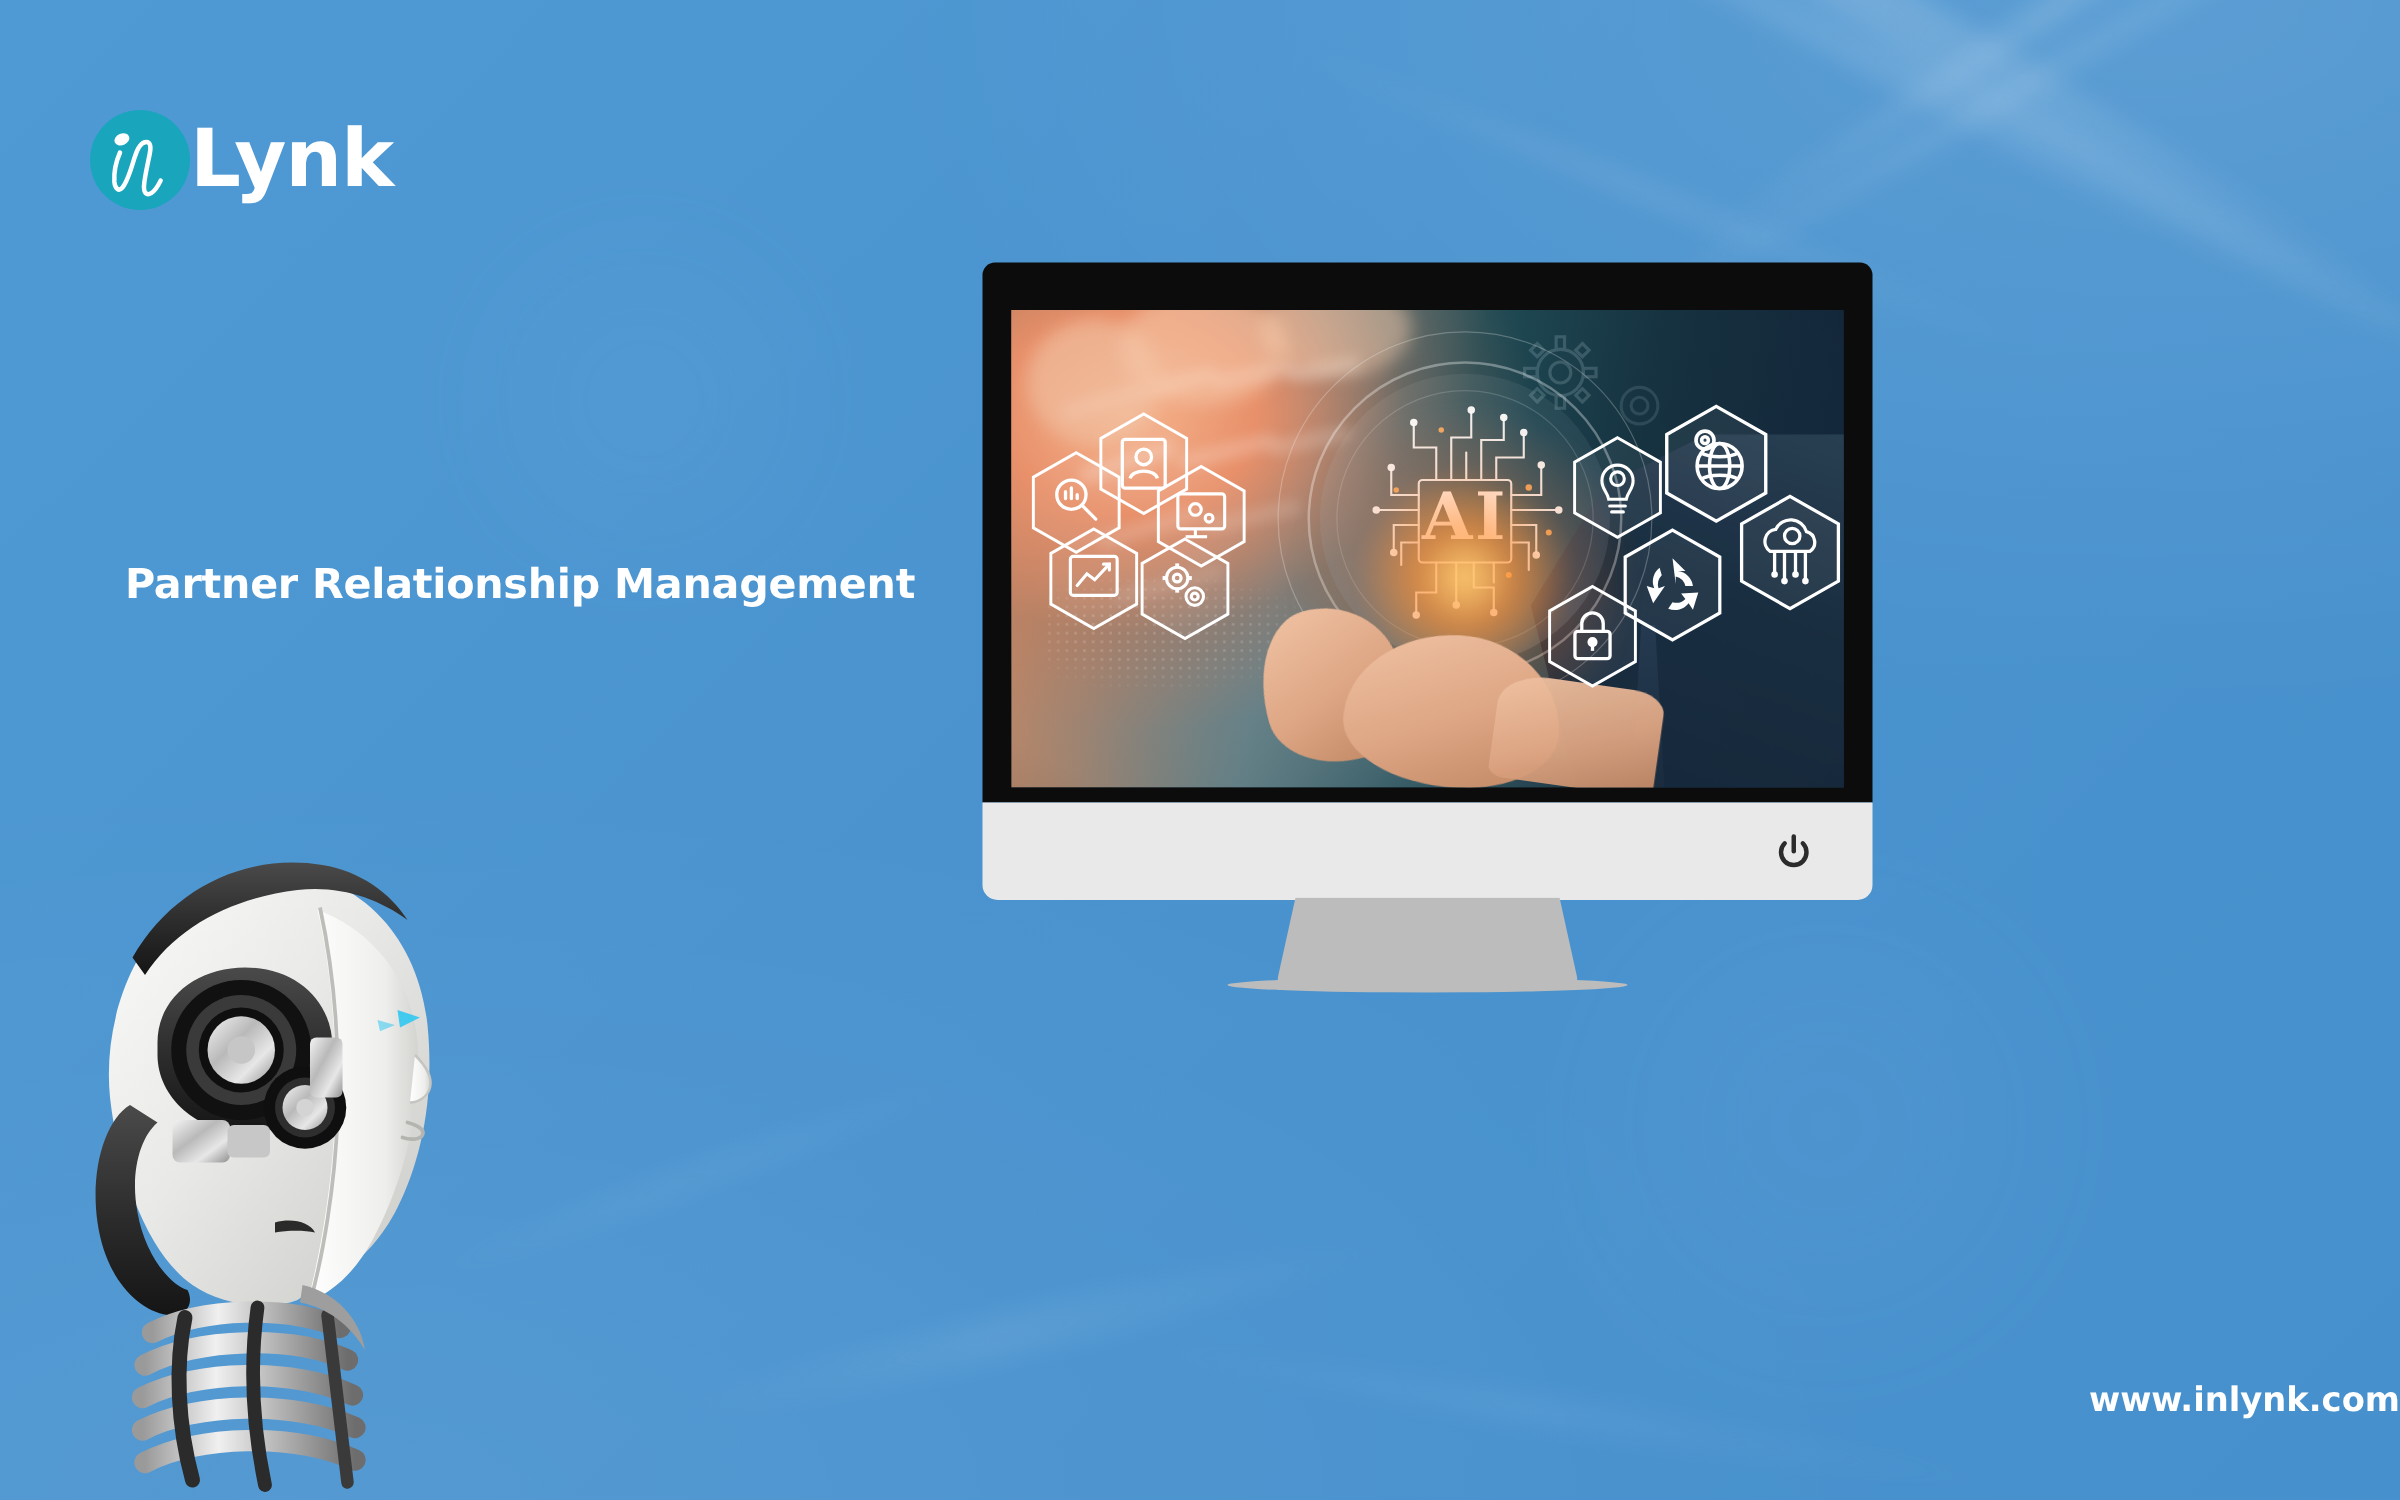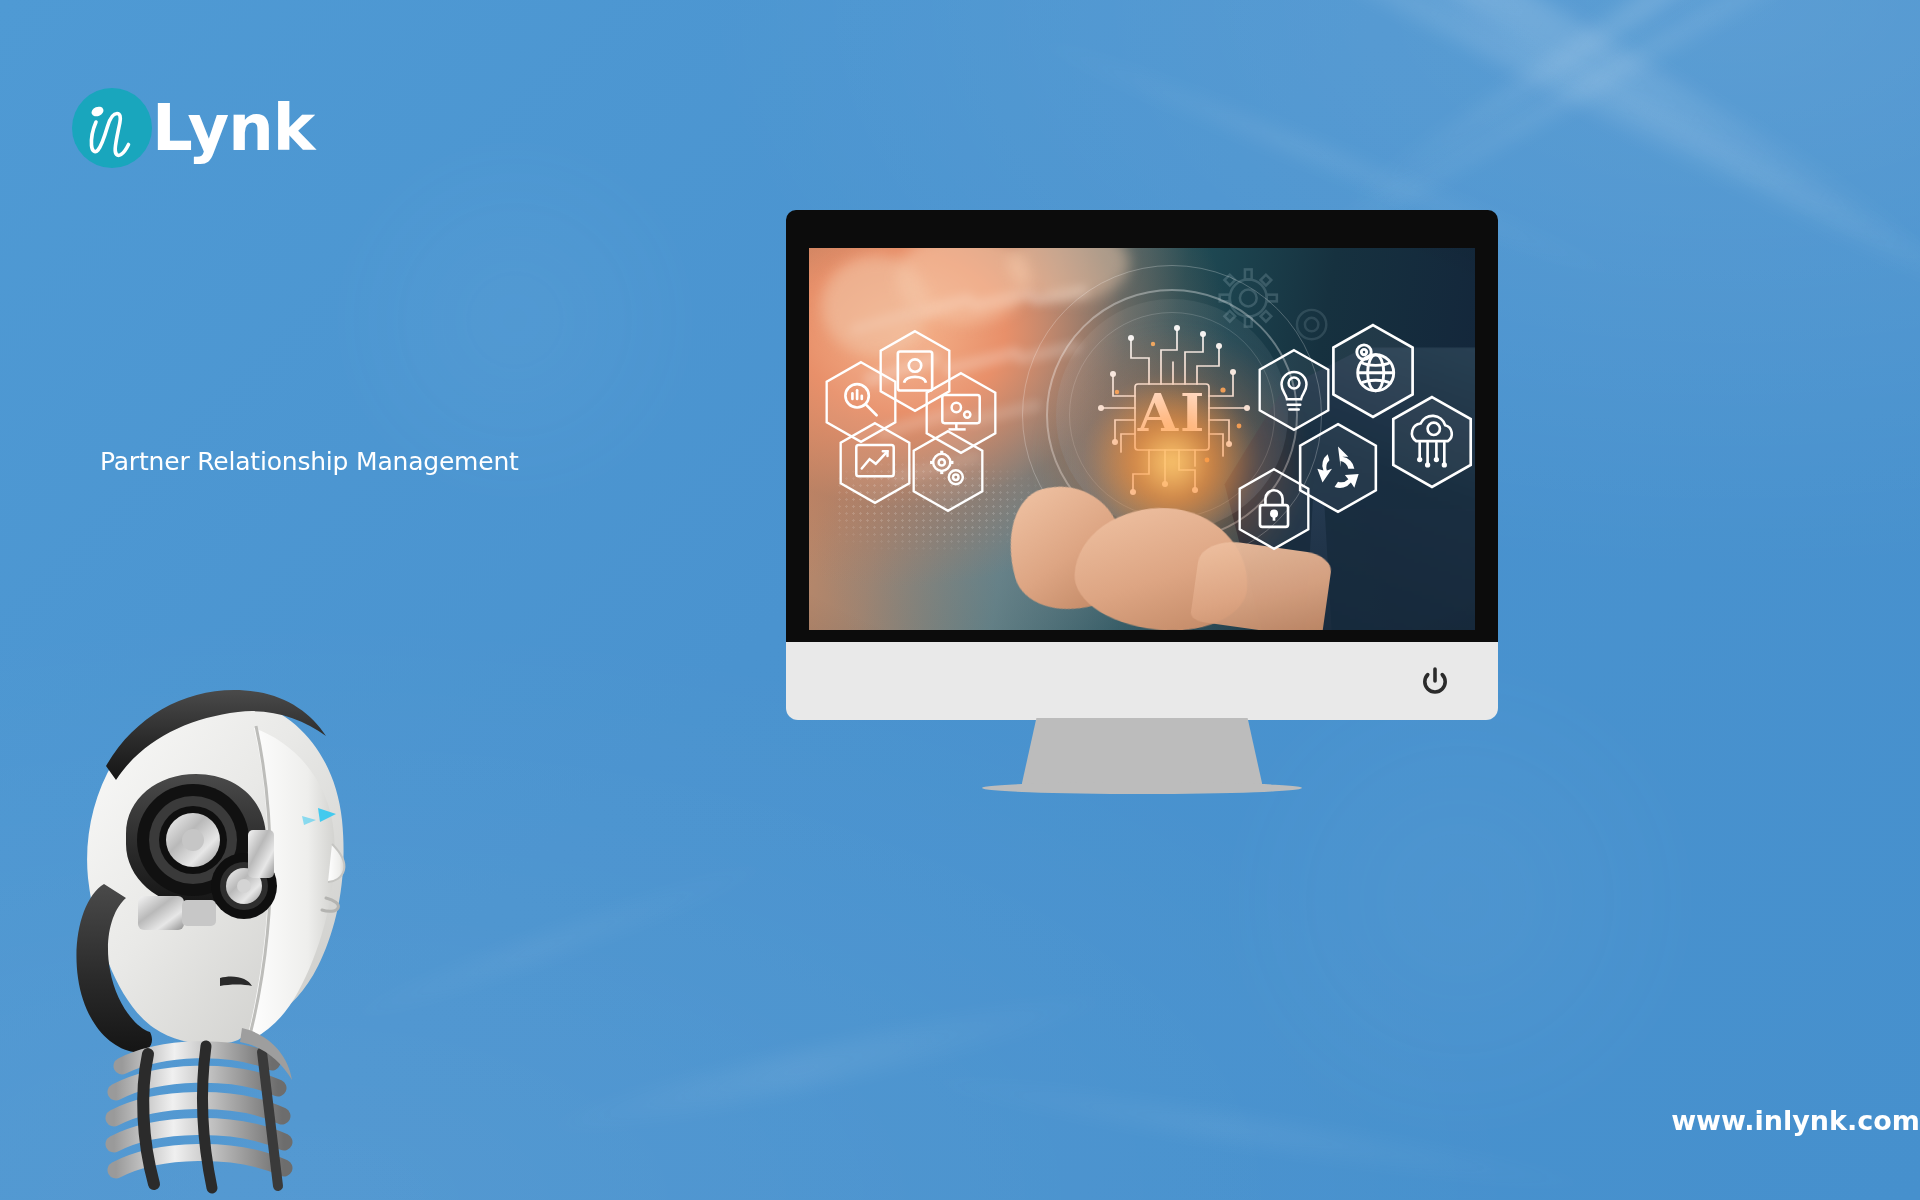--- a/index.html
+++ b/index.html
@@ -51,21 +51,21 @@
   }
 
   
   .copy { position:absolute; left:100px; top:415px; width:760px; }
   .headline {
     color:#ffffff; font-size:66px; font-weight:bold; line-height:1.12;
     letter-spacing:-0.5px; font-family:"DejaVu Sans", sans-serif;
   }
   .headline .l2 { display:block; }
   .subhead {
-    margin-top:32px; color:#ffffff; font-size:25px; font-weight:normal;
+    margin-top:32px; color:#ffffff; font-size:33px; font-weight:bold;
     letter-spacing:-0.2px; font-family:"DejaVu Sans", sans-serif;
   }
 
   
   .footer-url {
     position:absolute; left:0; right:0; top:1105px; text-align:right;
     color:#ffffff; font-size:27px; font-weight:bold;
     font-family:"DejaVu Sans", sans-serif;
   }
 

